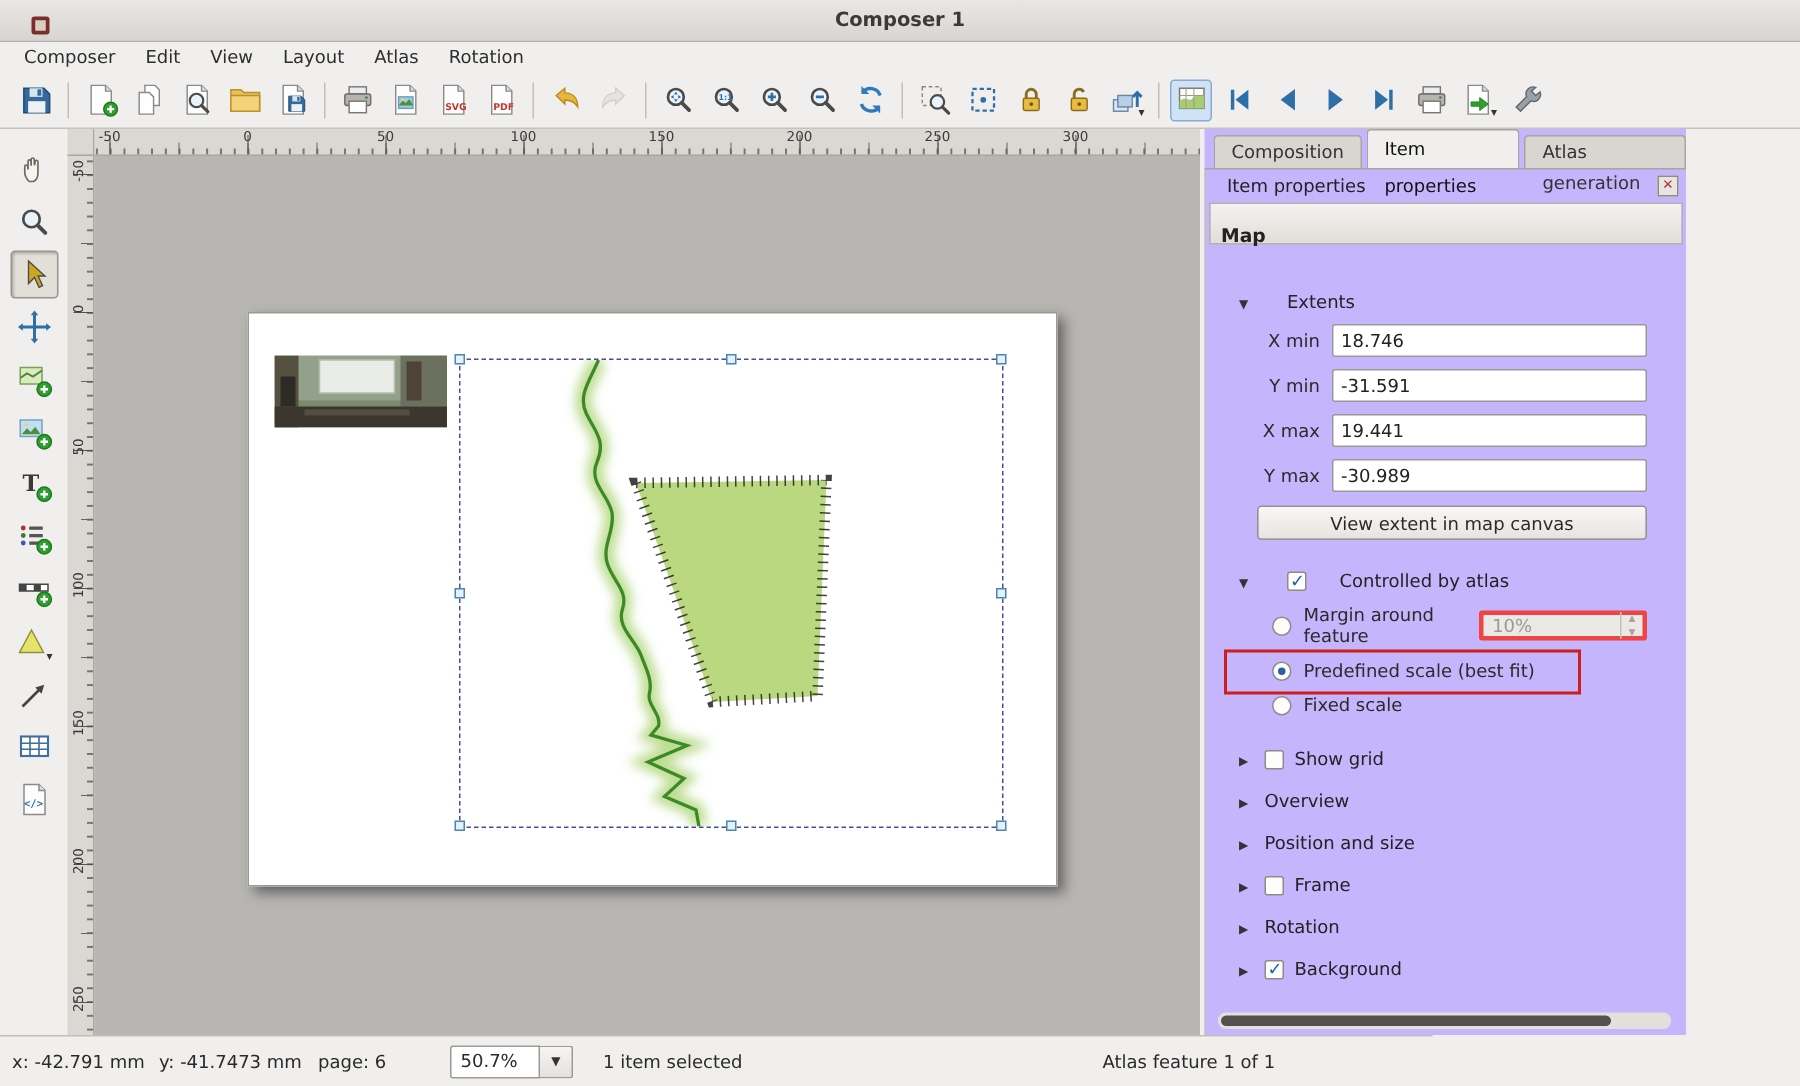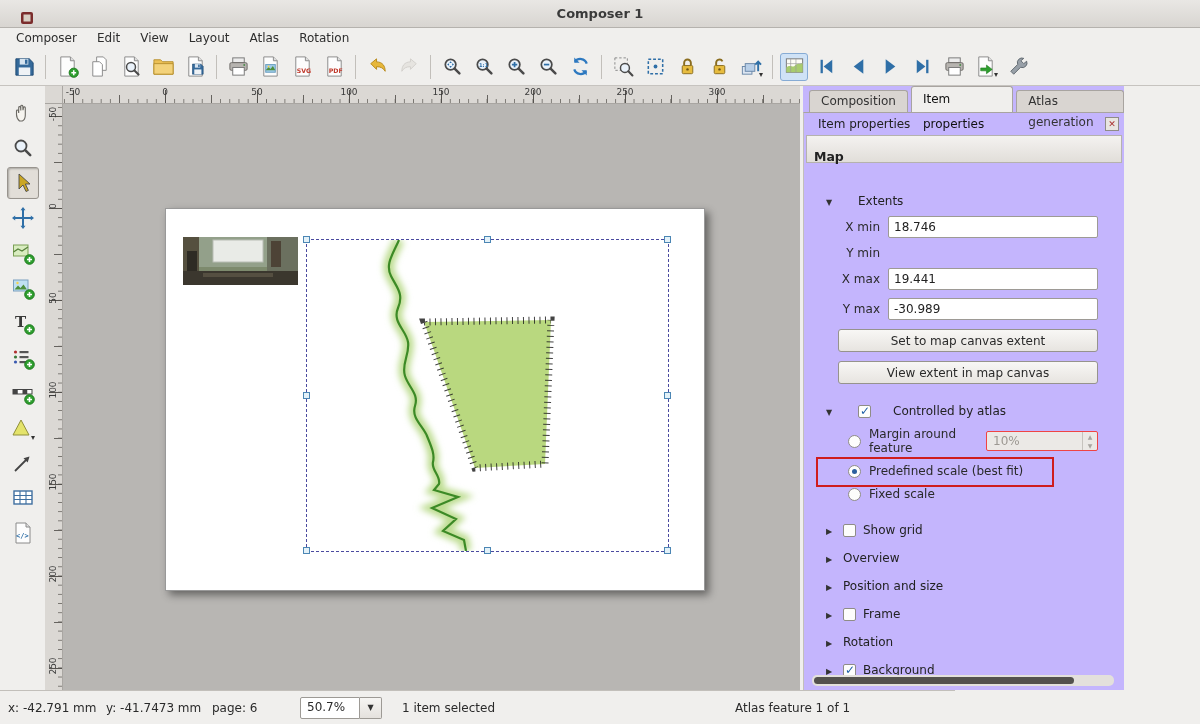--- a/index.html
+++ b/index.html
@@ -75,21 +75,21 @@
   .cb.checked::after { content:"✓"; position:absolute; left:1px; top:-2px; font-size:12px; font-weight:bold; color:#1e5fa8; }
   .field-row { display:flex; align-items:center; margin:8px 0 0 24px; }
   .flabel { width:42px; text-align:right; margin-right:8px; color:#2a2a2a; }
   .finput { flex:1; height:22px; border:1px solid #9d9a95; border-radius:2px; background:#fff; padding:0 5px; font:12px "DejaVu Sans",sans-serif; color:#222; }
   .pbtn { display:block; margin:9px 0 0 24px; width:calc(100% - 24px); height:23px; border:1px solid #96938d; border-radius:3px;
     background:linear-gradient(#f8f7f5,#e7e4e0); font:12px "DejaVu Sans",sans-serif; color:#2a2a2a; }
   .radio-row { display:flex; align-items:center; margin:9px 0 0 34px; position:relative; }
   .radio { width:13px; height:13px; border:1px solid #8f8c87; border-radius:50%; background:#fdfdfc; position:relative; flex:0 0 13px; }
   .radio.selected::after { content:""; position:absolute; left:3px; top:3px; width:5px; height:5px; border-radius:50%; background:#2c5f9e; }
   .rlabel { margin-left:8px; color:#2a2a2a; }
-  .spin { margin-left:auto; width:128px; height:20px; background:#ebe9e6; border:1px solid #ef4444; border-radius:2px; display:flex; align-items:center; }
+  .spin { margin-left:auto; width:128px; height:20px; background:#ebe9e6; border:3px solid #ef4444; border-radius:2px; display:flex; align-items:center; }
   .spin-val { flex:1; padding-left:6px; color:#9c9892; }
   .spin-arrows { width:15px; border-left:1px solid #c6c3be; display:flex; flex-direction:column; align-items:center; color:#a8a5a0; font-size:6px; line-height:9px; }
   .annotation { position:absolute; left:-32px; top:-7px; width:238px; height:30px; border:2px solid #cf1d1d; pointer-events:none; z-index:5; }
   .sec-row { display:flex; align-items:center; gap:7px; margin:14px 0 0 12px; }
   .hscroll { position:absolute; left:8px; right:10px; bottom:4px; height:11px; background:#e3e0dc; border-radius:5px; }
   .hthumb { position:absolute; left:2px; top:2px; width:86%; height:7px; background:#53514e; border-radius:4px; }
   
   .statusbar { position:absolute; left:0; bottom:0; width:955px; height:34px; border-top:1px solid #c2bfba; background:#f0efed; }
   .statusbar > * { position:absolute; top:50%; transform:translateY(-50%); color:#2a2a2a; }
   .zoom-combo { left:300px; display:flex; height:22px; }
@@ -588,30 +588,30 @@
       <div class="hdr-row">
         <span class="tri down"></span>
         <span>Extents</span>
       </div>
       <div class="field-row">
         <label class="flabel">X min</label>
         <input class="finput" value="18.746" style="">
       </div>
       <div class="field-row">
         <label class="flabel">Y min</label>
+        <input class="finput" value="-31.591" style="">
       </div>
       <div class="field-row">
         <label class="flabel">X max</label>
         <input class="finput" value="19.441" style="">
       </div>
       <div class="field-row">
         <label class="flabel">Y max</label>
         <input class="finput" value="-30.989" style="">
       </div>
-      <button class="pbtn">Set to map canvas extent</button>
       <button class="pbtn">View extent in map canvas</button>
 
       <div class="hdr-row" style="margin-top:20px">
         <span class="tri down"></span>
         <span class="cb checked"></span>
         <span>Controlled by atlas</span>
       </div>
       <div class="radio-row">
         <span class="radio"></span>
         <span class="rlabel">Margin around feature</span>

